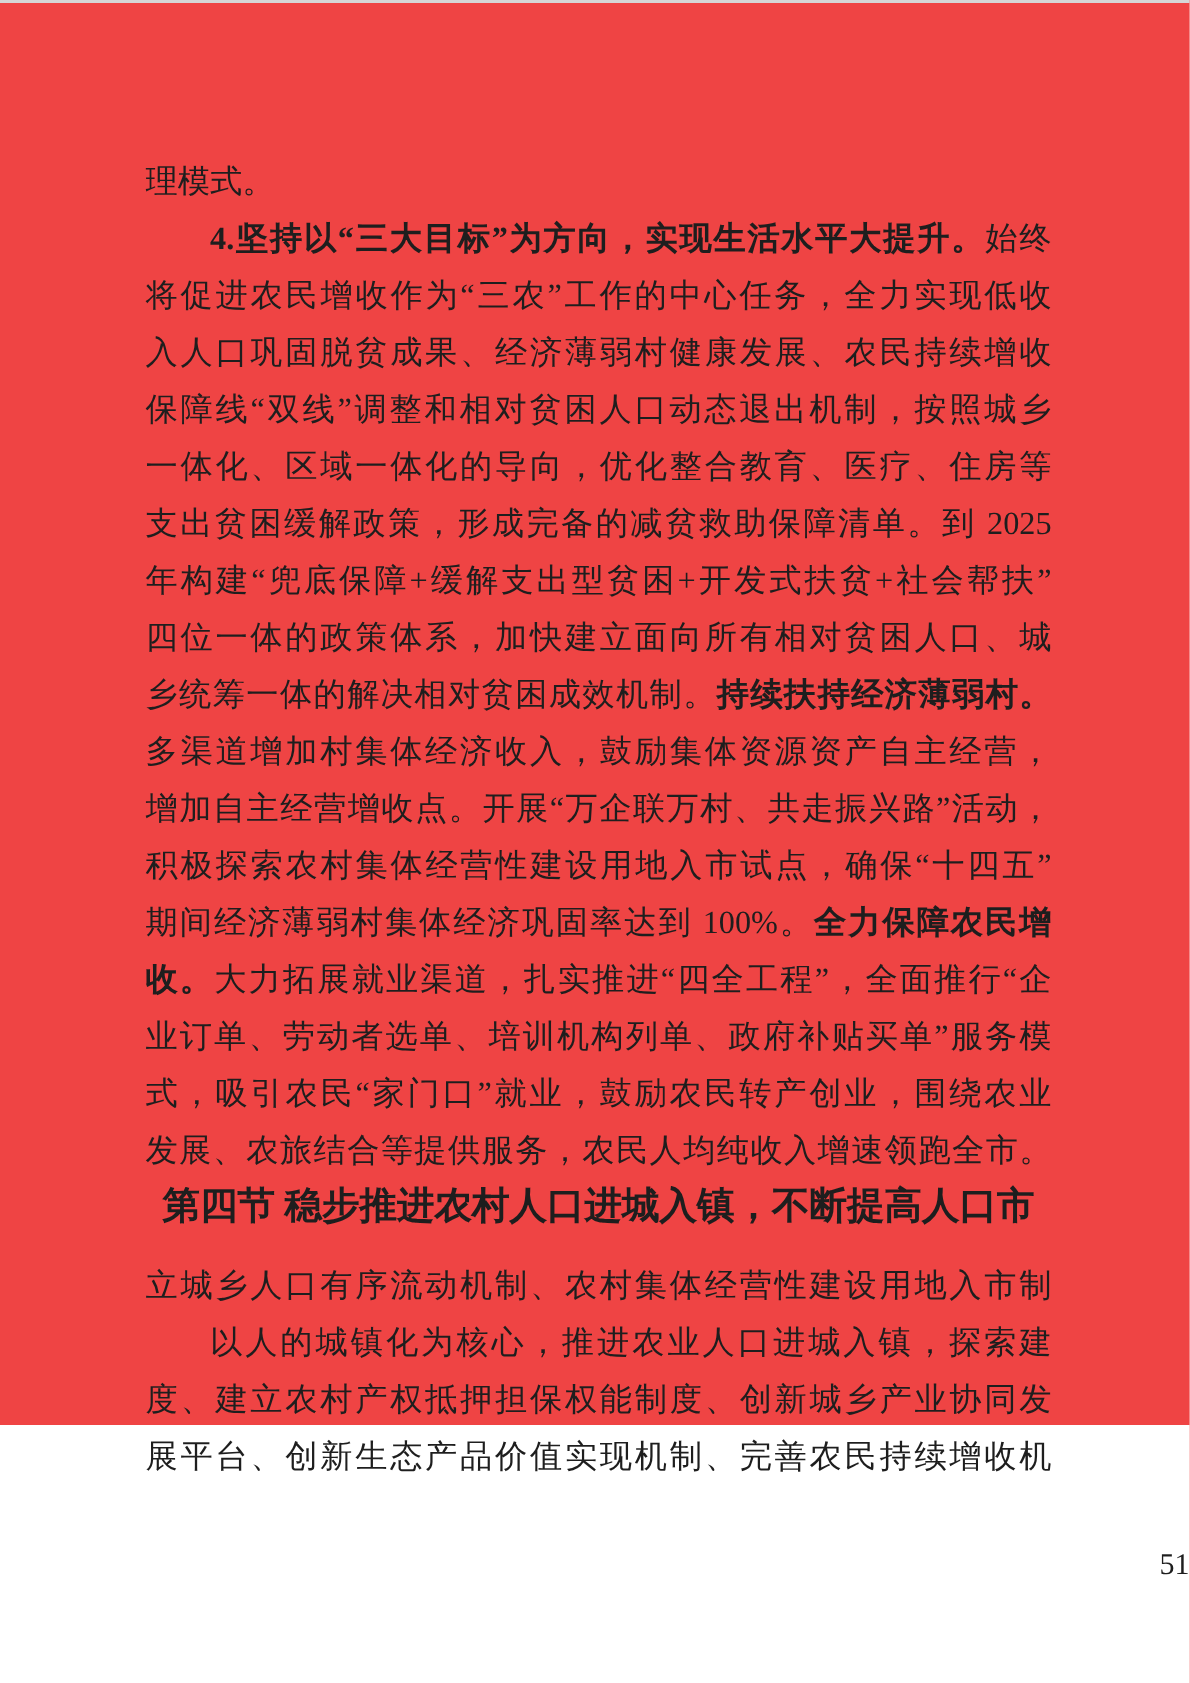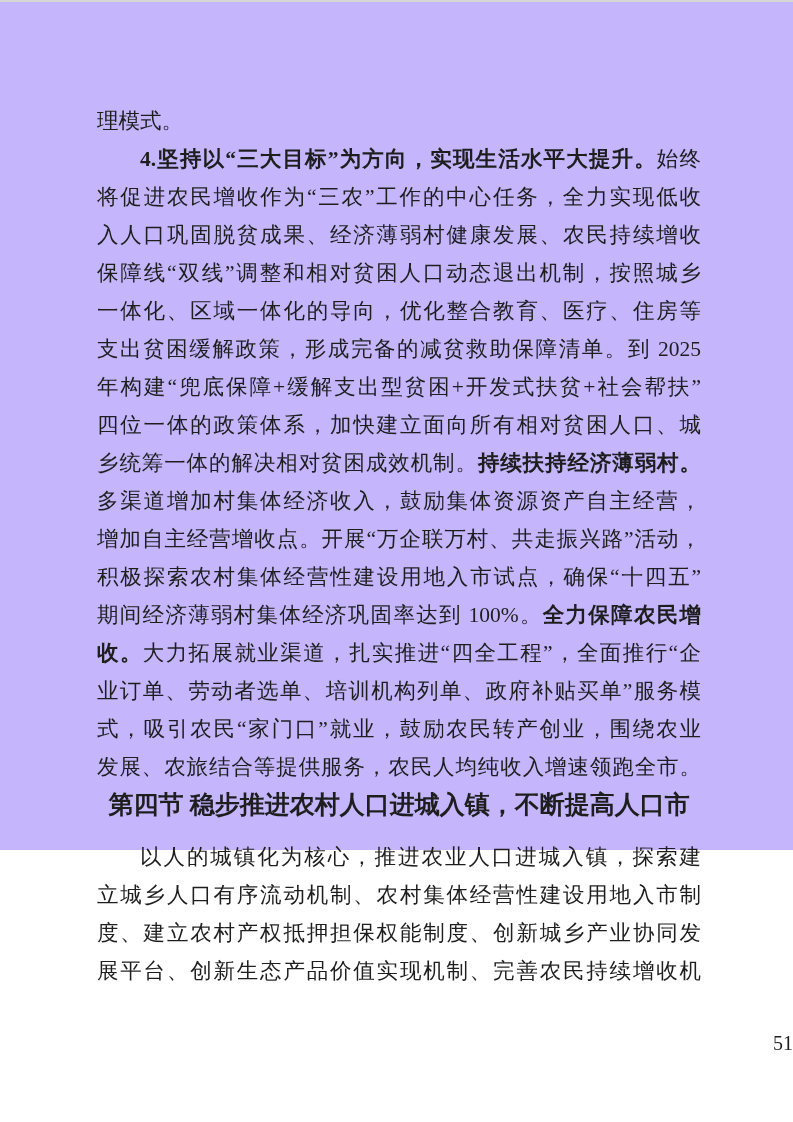--- a/index.html
+++ b/index.html
@@ -12,22 +12,22 @@
     height: 1122px;
     position: relative;
     overflow: hidden;
     font-family: "Liberation Serif", "DejaVu Serif", serif;
     color: #1e1e1e;
   }
   .page {
     position: absolute;
     left: 0; top: 0;
     width: 793px;
-    height: 850px;
-    background: #c4b5fd;
+    height: 950px;
+    background: #ef4444;
     border-top: 2px solid #d6d6d6;
     box-sizing: border-box;
   }
   .content {
     position: absolute;
     left: 97px;
     top: 100px;
     width: 604px;
   }
   .line {
@@ -86,19 +86,19 @@
       <div class="line"><span>乡统筹一体的解决相对贫困成效机制。</span><span class="bold">持续扶持经济薄弱村。</span></div>
       <div class="line"><span>多渠道增加村集体经济收入，鼓励集体资源资产自主经营，</span></div>
       <div class="line"><span>增加自主经营增收点。开展“万企联万村、共走振兴路”活动，</span></div>
       <div class="line"><span>积极探索农村集体经营性建设用地入市试点，确保“十四五”</span></div>
       <div class="line"><span>期间经济薄弱村集体经济巩固率达到 100%。</span><span class="bold">全力保障农民增</span></div>
       <div class="line"><span class="bold">收。</span><span>大力拓展就业渠道，扎实推进“四全工程”，全面推行“企</span></div>
       <div class="line"><span>业订单、劳动者选单、培训机构列单、政府补贴买单”服务模</span></div>
       <div class="line"><span>式，吸引农民“家门口”就业，鼓励农民转产创业，围绕农业</span></div>
       <div class="line"><span>发展、农旅结合等提供服务，农民人均纯收入增速领跑全市。</span></div>
       <div class="heading"><span class="bold">第四节  稳步推进农村人口进城入镇，不断提高人口市民化</span></div>
+      <div class="line"><span>立城乡人口有序流动机制、农村集体经营性建设用地入市制</span></div>
       <div class="line indent"><span>以人的城镇化为核心，推进农业人口进城入镇，探索建</span></div>
-      <div class="line"><span>立城乡人口有序流动机制、农村集体经营性建设用地入市制</span></div>
       <div class="line"><span>度、建立农村产权抵押担保权能制度、创新城乡产业协同发</span></div>
       <div class="line"><span>展平台、创新生态产品价值实现机制、完善农民持续增收机</span></div>
     </div>
   <div class="page-number">51</div>
 </div>
 
 </body></html>

